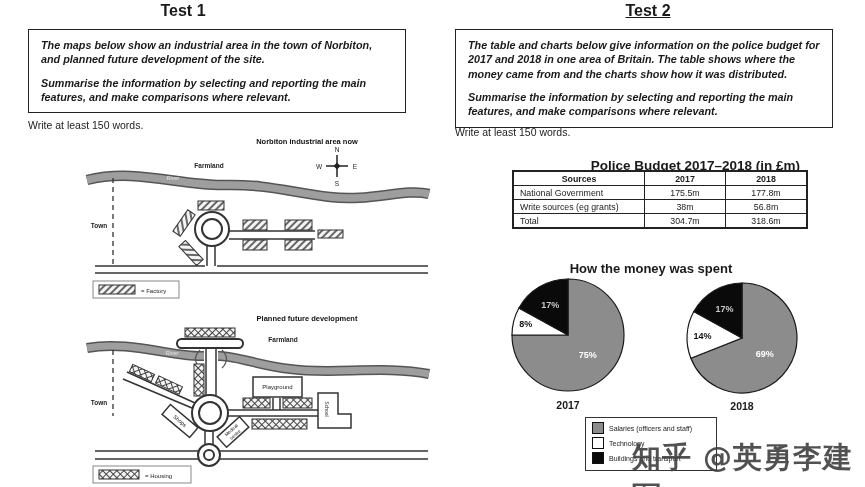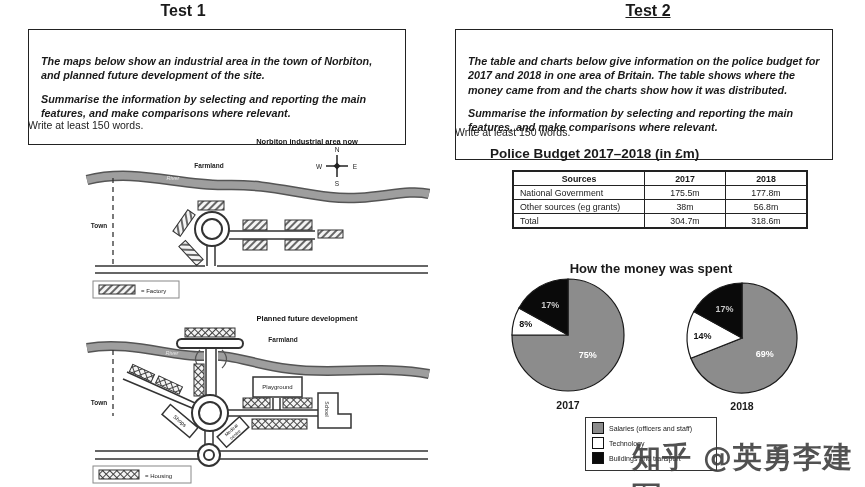--- a/index.html
+++ b/index.html
@@ -1,37 +1,37 @@
 <!DOCTYPE html>
 <html><head>
 <meta charset="utf-8">
 <style>
   html,body{margin:0;padding:0;background:#fff;}
   .page{position:relative;width:865px;height:487px;background:#fff;overflow:hidden;
         font-family:"Liberation Sans",sans-serif;color:#1a1a1a;}
   .col-title{position:absolute;top:2px;margin:0;font-size:16px;font-weight:bold;text-align:center;}
   #t1-title{left:0;width:366px;}
   #t2-title{left:433px;width:430px;text-decoration:underline;}
-  .prompt-box{position:absolute;border:1.5px solid #222;padding:24px 12px;width:352px;background:#fff;}
+  .prompt-box{position:absolute;border:1.5px solid #222;padding:8px 12px;width:352px;background:#fff;}
   #t1-box{left:28px;top:29px;}
   #t2-box{left:455px;top:29px;}
   .prompt-box p{margin:0 0 9px 0;font-style:italic;font-weight:bold;font-size:10.8px;line-height:1.33;}
   .prompt-box p:last-child{margin-bottom:0;}
   .write-note{position:absolute;font-size:10.5px;color:#222;}
   #t1-note{left:28px;top:119px;}
   #t2-note{left:455px;top:126px;}
   .map-svg{position:absolute;left:85px;}
   #map1{top:134px;}
   #map2{top:308px;}
   .m-title{font-weight:bold;font-size:7.5px;text-anchor:middle;fill:#111;}
   .m-label{font-weight:bold;font-size:6.5px;fill:#222;text-anchor:middle;}
   .m-small{font-size:6px;fill:#222;}
   .m-river{font-style:italic;font-size:5.5px;fill:#e6e6e6;text-anchor:middle;}
   .m-compass{font-size:6.5px;fill:#222;text-anchor:middle;}
-  .budget-title{position:absolute;left:490px;top:146px;width:310px;text-align:left;
+  .budget-title{position:absolute;left:490px;top:158px;width:310px;text-align:right;
                 font-size:13.5px;font-weight:bold;margin:0;}
   table.budget{position:absolute;left:512px;top:170px;border-collapse:collapse;background:#fff;
                font-size:8.8px;border:2px solid #222;}
   table.budget th,table.budget td{border:1px solid #222;height:13px;padding:0 6px;}
   table.budget th{font-weight:bold;text-align:center;}
   .col-src{width:118px;text-align:left;}
   .col-yr{width:68px;text-align:center;}
   .charts-title{position:absolute;left:455px;top:261px;width:392px;text-align:center;
                 font-size:13px;font-weight:bold;margin:0;}
   .pie-block{position:absolute;text-align:center;}
@@ -235,21 +235,21 @@
         <th class="col-yr">2018</th>
       </tr>
     </thead>
     <tbody>
       <tr>
         <td class="col-src">National Government</td>
         <td class="col-yr">175.5m</td>
         <td class="col-yr">177.8m</td>
       </tr>
       <tr>
-        <td class="col-src">Other sources (eg grants)</td>
+        <td class="col-src">Write sources (eg grants)</td>
         <td class="col-yr">38m</td>
         <td class="col-yr">56.8m</td>
       </tr>
       <tr>
         <td class="col-src">Total</td>
         <td class="col-yr">304.7m</td>
         <td class="col-yr">318.6m</td>
       </tr>
     </tbody>
   </table>

